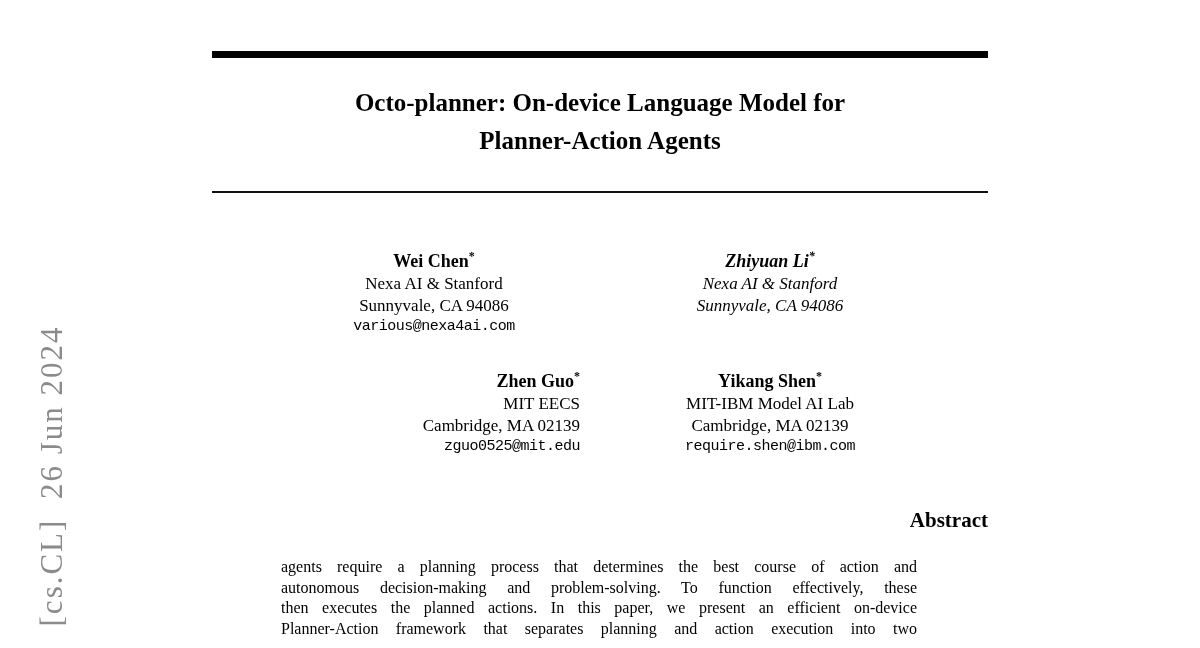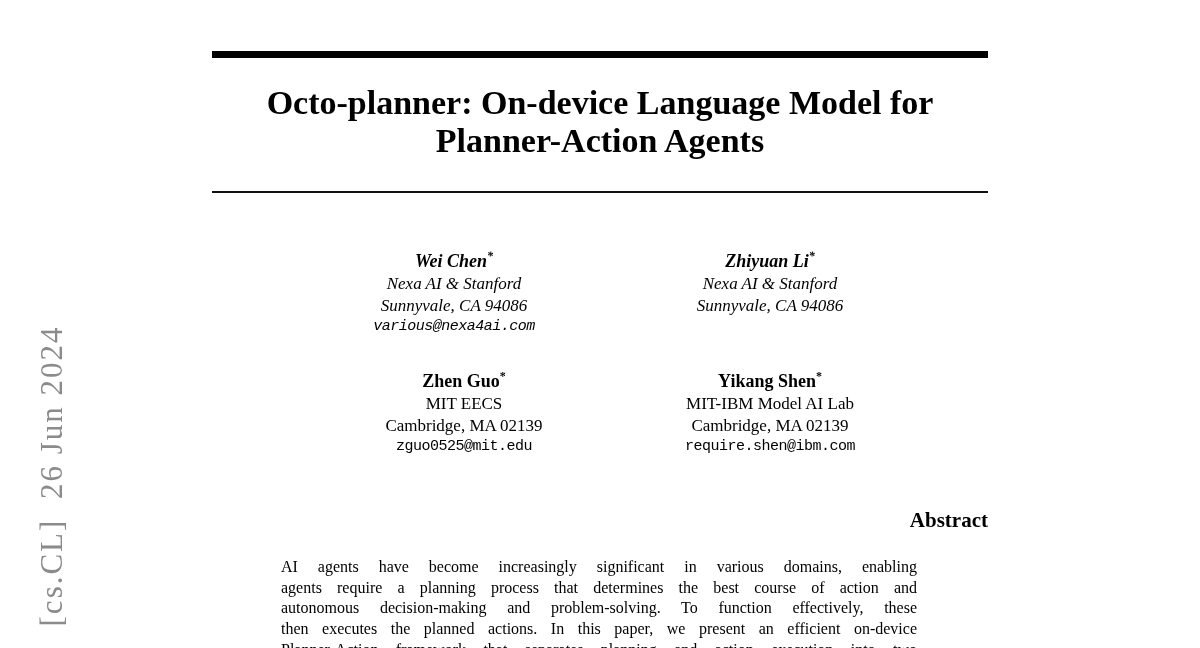--- a/index.html
+++ b/index.html
@@ -36,36 +36,36 @@
     width: 776px; height: 2px;
     background: #111111;
   }
 
   .title {
     position: absolute;
     left: 212px; top: 84px;
     width: 776px;
     margin: 0;
     text-align: center;
-    font-size: 34px;
+    font-size: 25px;
     line-height: 38px;
     font-weight: bold;
     font-family: "Liberation Serif", serif;
   }
 
   .author {
     position: absolute;
     width: 280px;
     text-align: center;
     font-size: 17px;
     line-height: 21.8px;
   }
-  .author-a { left: 314px; top: 246px; font-style: italic; }
+  .author-a { left: 294px; top: 246px; }
   .author-b { left: 630px; top: 246px; font-style: italic; }
-  .author-c { left: 324px; top: 366px; }
+  .author-c { left: 300px; top: 366px; text-align: right; }
   .author-d { left: 630px; top: 366px; text-align: center; }
   .author-name { font-size: 18px; font-weight: bold; }
   .author-name sup { font-size: 12px; }
   .author-email {
     font-family: "Liberation Mono", monospace;
     font-size: 15px;
     letter-spacing: -0.5px;
   }
 
   .abstract-heading {
@@ -127,20 +127,19 @@
   <div class="author author-d">
     <div class="author-name"><span>Yikang Shen</span><sup>*</sup></div>
     <div class="author-affil">MIT-IBM Model AI Lab</div>
     <div class="author-address">Cambridge, MA 02139</div>
     <div class="author-email">require.shen@ibm.com</div>
   </div>
 
   <div class="abstract-heading">Abstract</div>
 
   <div class="abstract-body">
-    <div class="abs-line">AI agents have become increasingly significant in various domains, enabling</div>
     <div class="abs-line">agents require a planning process that determines the best course of action and</div>
     <div class="abs-line">autonomous decision-making and problem-solving. To function effectively, these</div>
     <div class="abs-line">then executes the planned actions. In this paper, we present an efficient on-device</div>
     <div class="abs-line">Planner-Action framework that separates planning and action execution into two</div>
   </div>
 
 </div>
 
 </body></html>

